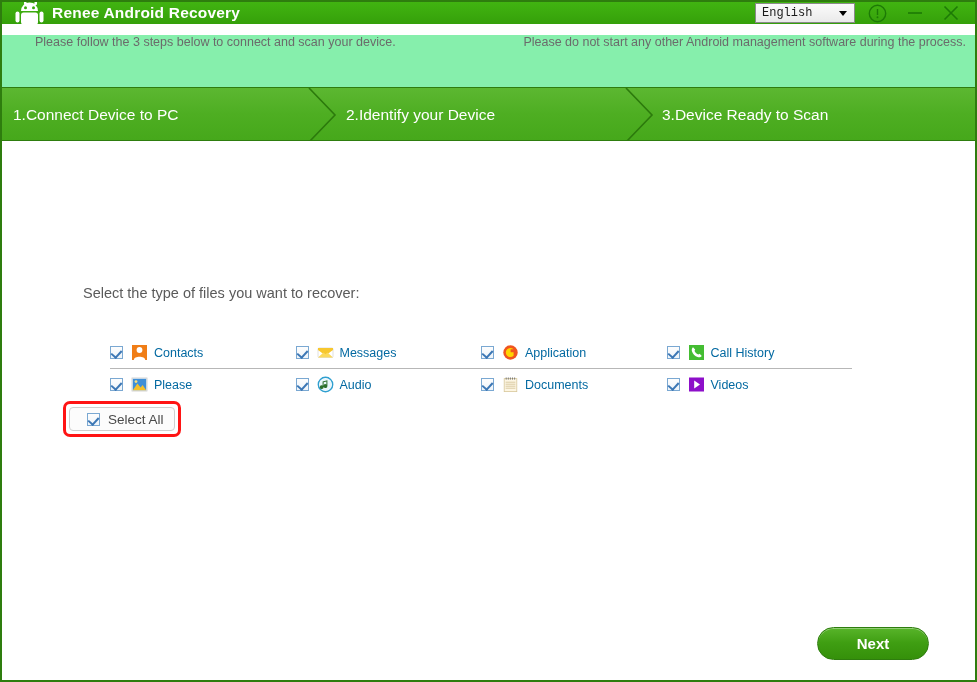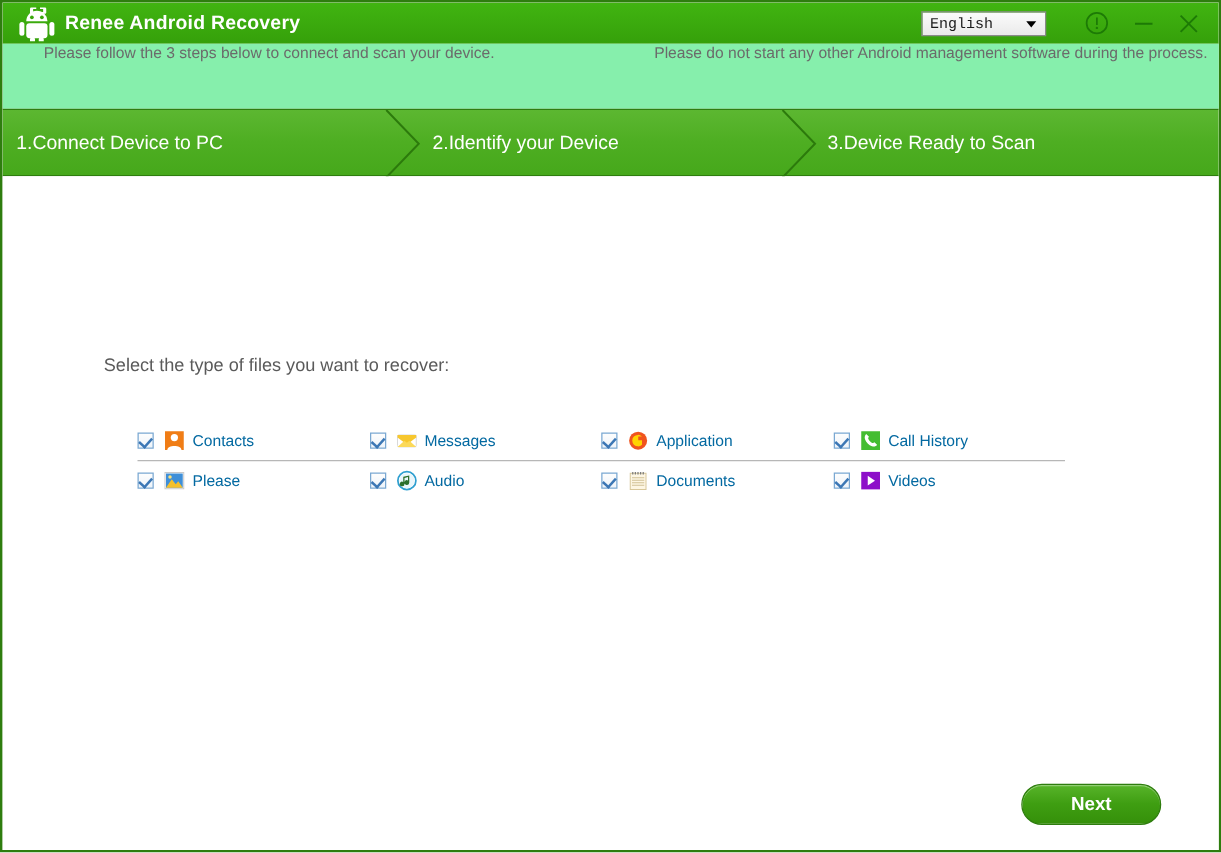--- a/index.html
+++ b/index.html
@@ -18,21 +18,21 @@
     border: 2px solid #2e7d0e;
     background: #ffffff;
     overflow: hidden;
   }
 
   
   .titlebar {
     position: absolute;
     left: 0; top: 0;
     width: 973px;
-    height: 33px;
+    height: 22px;
     background: #3aa80d;
     background: linear-gradient(to bottom, #41b411 0%, #35a00a 100%);
     display: flex;
     align-items: center;
   }
   .logo {
     width: 34px;
     height: 28px;
     margin-left: 10px;
     position: relative;
@@ -59,21 +59,21 @@
     border: 1px solid #8a8a8a;
     background: linear-gradient(to bottom,#fbfbfb 0%, #eaeaea 100%);
     display: flex;
     align-items: center;
     font-family: "Liberation Mono", monospace;
     font-size: 12px;
     color: #1a1a1a;
     position: relative;
     box-sizing: border-box;
     padding-left: 6px;
-    margin-right: 24px;
+    margin-right: 6px;
     cursor: pointer;
   }
   .lang-select .caret {
     position: absolute;
     right: 7px;
     top: 50%;
     margin-top: -2px;
     width: 0; height: 0;
     border-left: 4.5px solid transparent;
     border-right: 4.5px solid transparent;
@@ -441,19 +441,25 @@
           <span class="cb"></span>
           <svg class="ficon" viewBox="0 0 17 17">
             <rect x="1" y="1.5" width="15" height="14" fill="#8d0fc9"></rect>
             <polygon points="6.2,4.6 12,8.5 6.2,12.4" fill="#ffffff"></polygon>
           </svg>
           <span class="lbl">Videos</span>
         </div>
       </div>
     </div>
 
+    <div class="selectall-wrap">
+      <div class="selectall">
+        <span class="cb"></span>
+        <span class="lbl">Select All</span>
+      </div>
+    </div>
 
     <div class="nextbtn">
       <span>Next</span>
     </div>
 
   </div>
 </div>
 
 </body></html>

